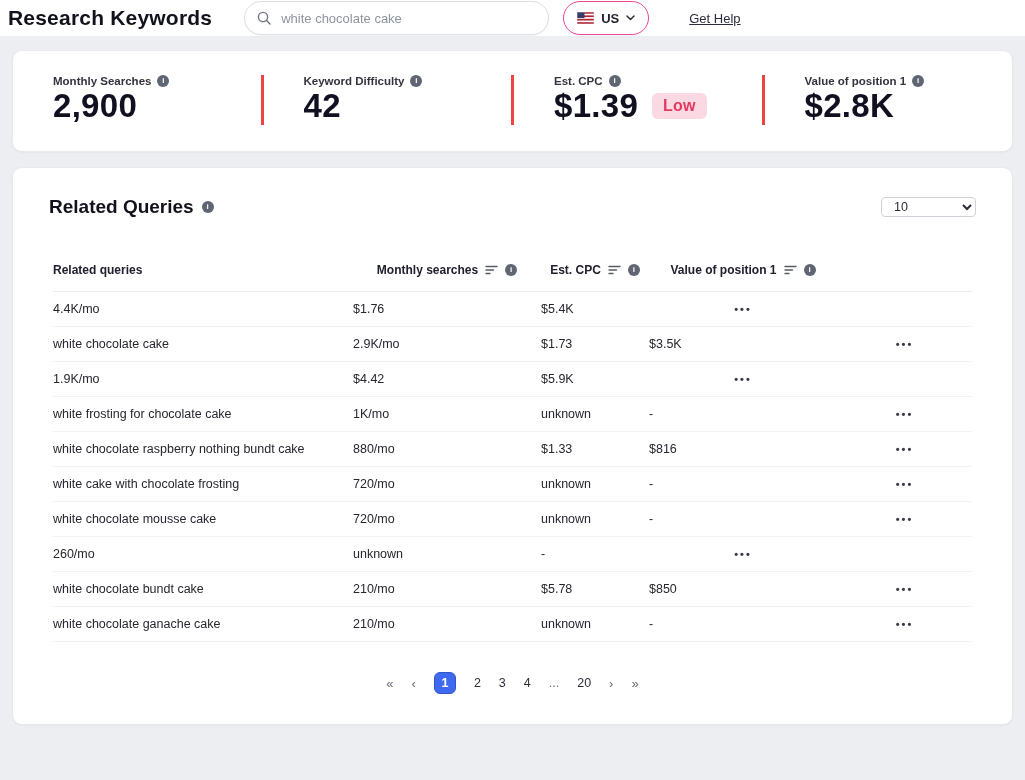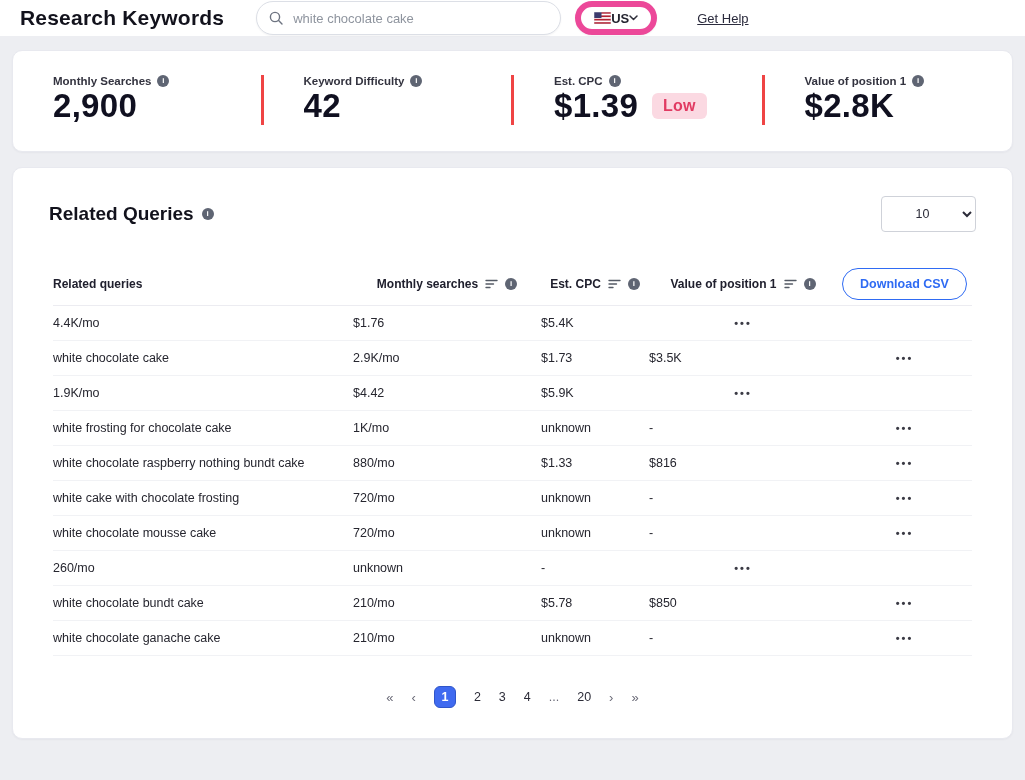--- a/index.html
+++ b/index.html
@@ -10,40 +10,40 @@
     color:#1d1d2b;
     overflow:hidden;
   }
 
   
   .topbar {
     background:#fff;
     height:36px;
     display:flex;
     align-items:center;
-    padding:0 20px;
+    padding:0 8px;
   }
   .app-title { font-size:21px; font-weight:800; color:#12121c; letter-spacing:.2px; }
   .search-wrap { position:relative; margin-left:32px; }
   .search-input {
     width:305px; height:34px;
     border:1px solid #dcdfe6; border-radius:17px;
     background:#fff;
     padding:0 14px 0 36px;
     font-family:"Liberation Sans", sans-serif;
     font-size:13px; color:#8e949e;
     outline:none;
     box-shadow:0 1px 2px rgba(16,24,40,.05);
   }
   .search-icon { position:absolute; left:13px; top:10px; }
   .country-pill {
     margin-left:14px;
     height:34px;
-    display:flex; align-items:center; 
-    border:6px solid #ec4899; border-radius:17px;
+    display:flex; align-items:center; gap:7px;
+    border:1px solid #ec4899; border-radius:17px;
     background:#fff; padding:0 13px;
     font-size:13px; font-weight:700; color:#23232f;
     cursor:pointer;
     box-shadow:0 1px 2px rgba(16,24,40,.05);
   }
   .help-link { margin-left:40px; font-size:13px; color:#2b2b3d; text-decoration:underline; cursor:pointer; }
 
   
   .card {
     background:#fff;
@@ -73,25 +73,25 @@
     font-size:8px; font-weight:700; line-height:1;
     flex:0 0 auto; cursor:pointer;
   }
   .info::after { content:"i"; }
 
   
   .related { margin:15px 12px 12px; padding:28px 0 30px; }
   .related-head { display:flex; align-items:center; justify-content:space-between; padding:0 36px 0 36px; }
   .related-title { display:flex; align-items:center; gap:8px; font-size:19px; font-weight:800; color:#12121c; }
   .pagesize-select {
-    width:95px; height:36px;
+    width:95px; height:20px;
     border:1px solid #cfd2d9; border-radius:4px;
     font-family:"Liberation Sans", sans-serif;
     font-size:12.5px; color:#2b2b38;
-    padding:0 8px; background:#fff;text-align:center;
+    padding:0 8px; background:#fff;
   }
 
   .table { margin-top:30px; }
   .thead, .trow {
     display:grid;
     grid-template-columns:300px 188px 108px 188px 1fr;
     align-items:center;
     margin:0 40px;
   }
   .thead { height:44px; border-bottom:1px solid #ececf1; }
@@ -230,23 +230,20 @@
       </div>
       <div class="hcell center">
         <span>Value of position 1</span>
         <svg class="sort-icon" width="13" height="10" viewBox="0 0 13 10">
           <line x1="1" y1="1.5" x2="12" y2="1.5" stroke="#555b66" stroke-width="1.4" stroke-linecap="round"></line>
           <line x1="1" y1="5" x2="8.5" y2="5" stroke="#555b66" stroke-width="1.4" stroke-linecap="round"></line>
           <line x1="1" y1="8.5" x2="5" y2="8.5" stroke="#555b66" stroke-width="1.4" stroke-linecap="round"></line>
         </svg>
         <span class="info"></span>
       </div>
-      <div class="hcell right">
-        <button class="download-btn">Download CSV</button>
-      </div>
     </div>
 
     <div class="trow">
       <div class="cell num">4.4K/mo</div>
       <div class="cell num">$1.76</div>
       <div class="cell num">$5.4K</div>
       <div class="cell actions"><span class="dots">•••</span></div>
     </div>
     <div class="trow">
       <div class="cell query">white chocolate cake</div>

